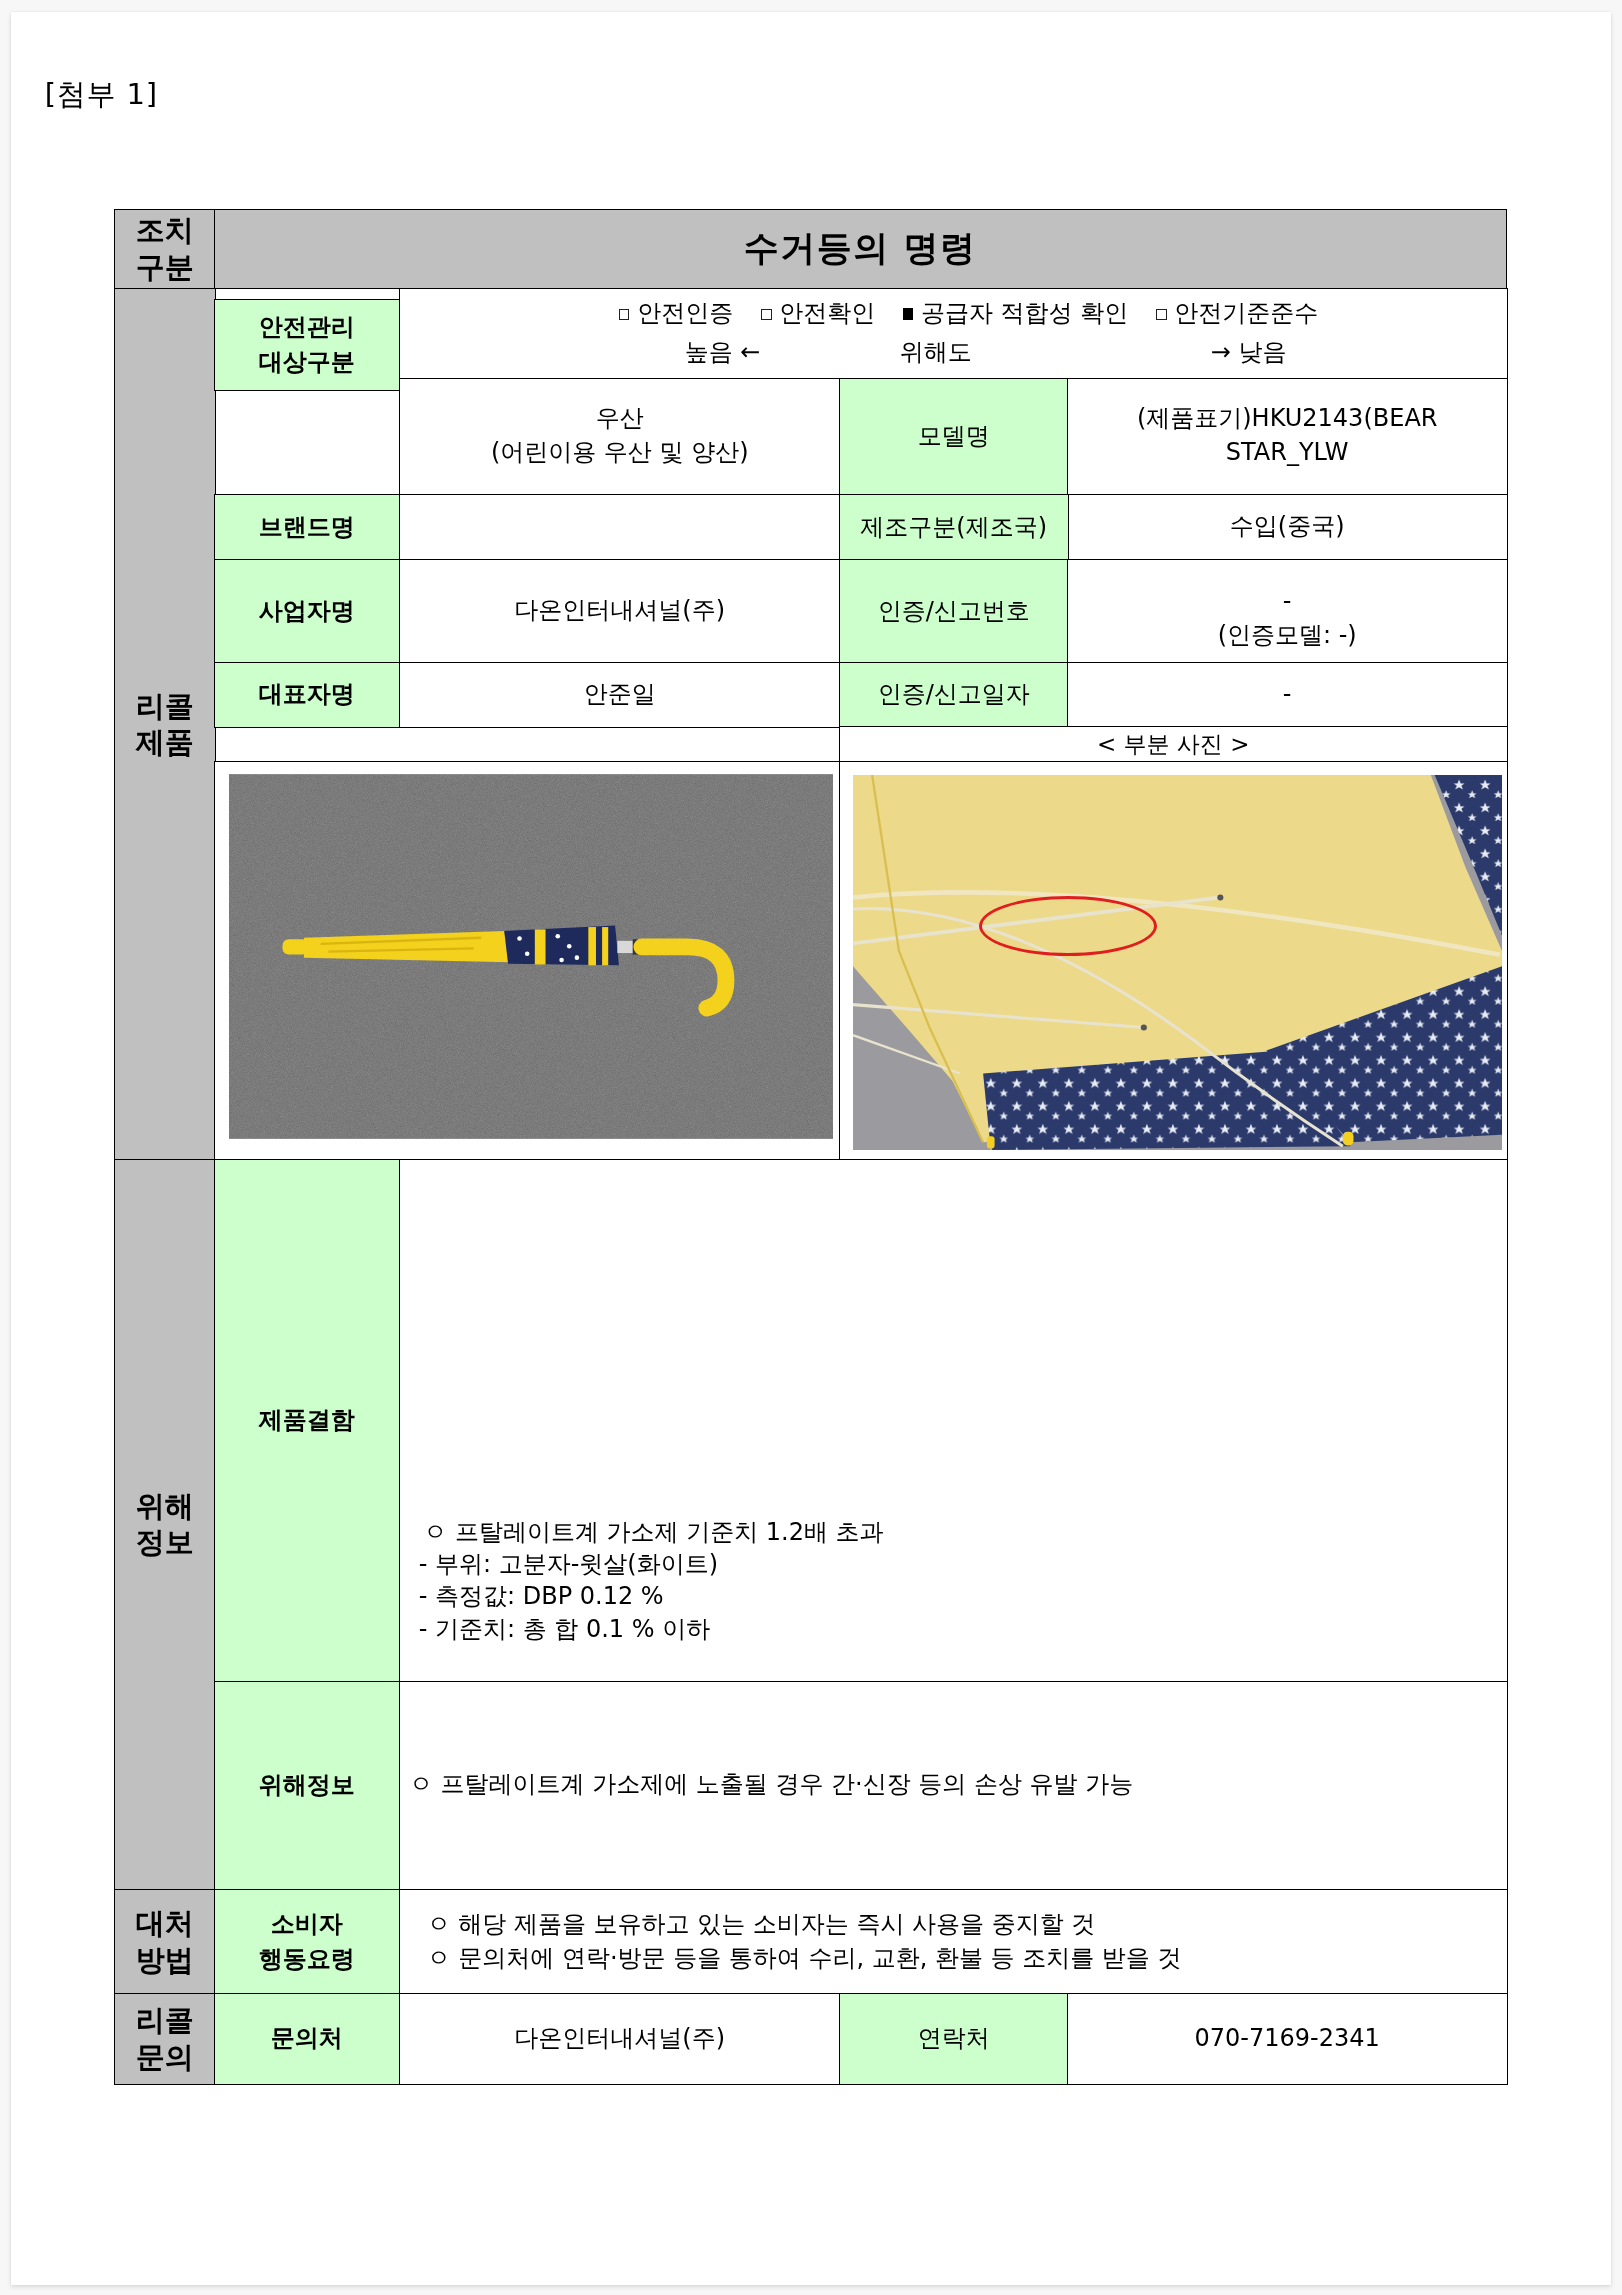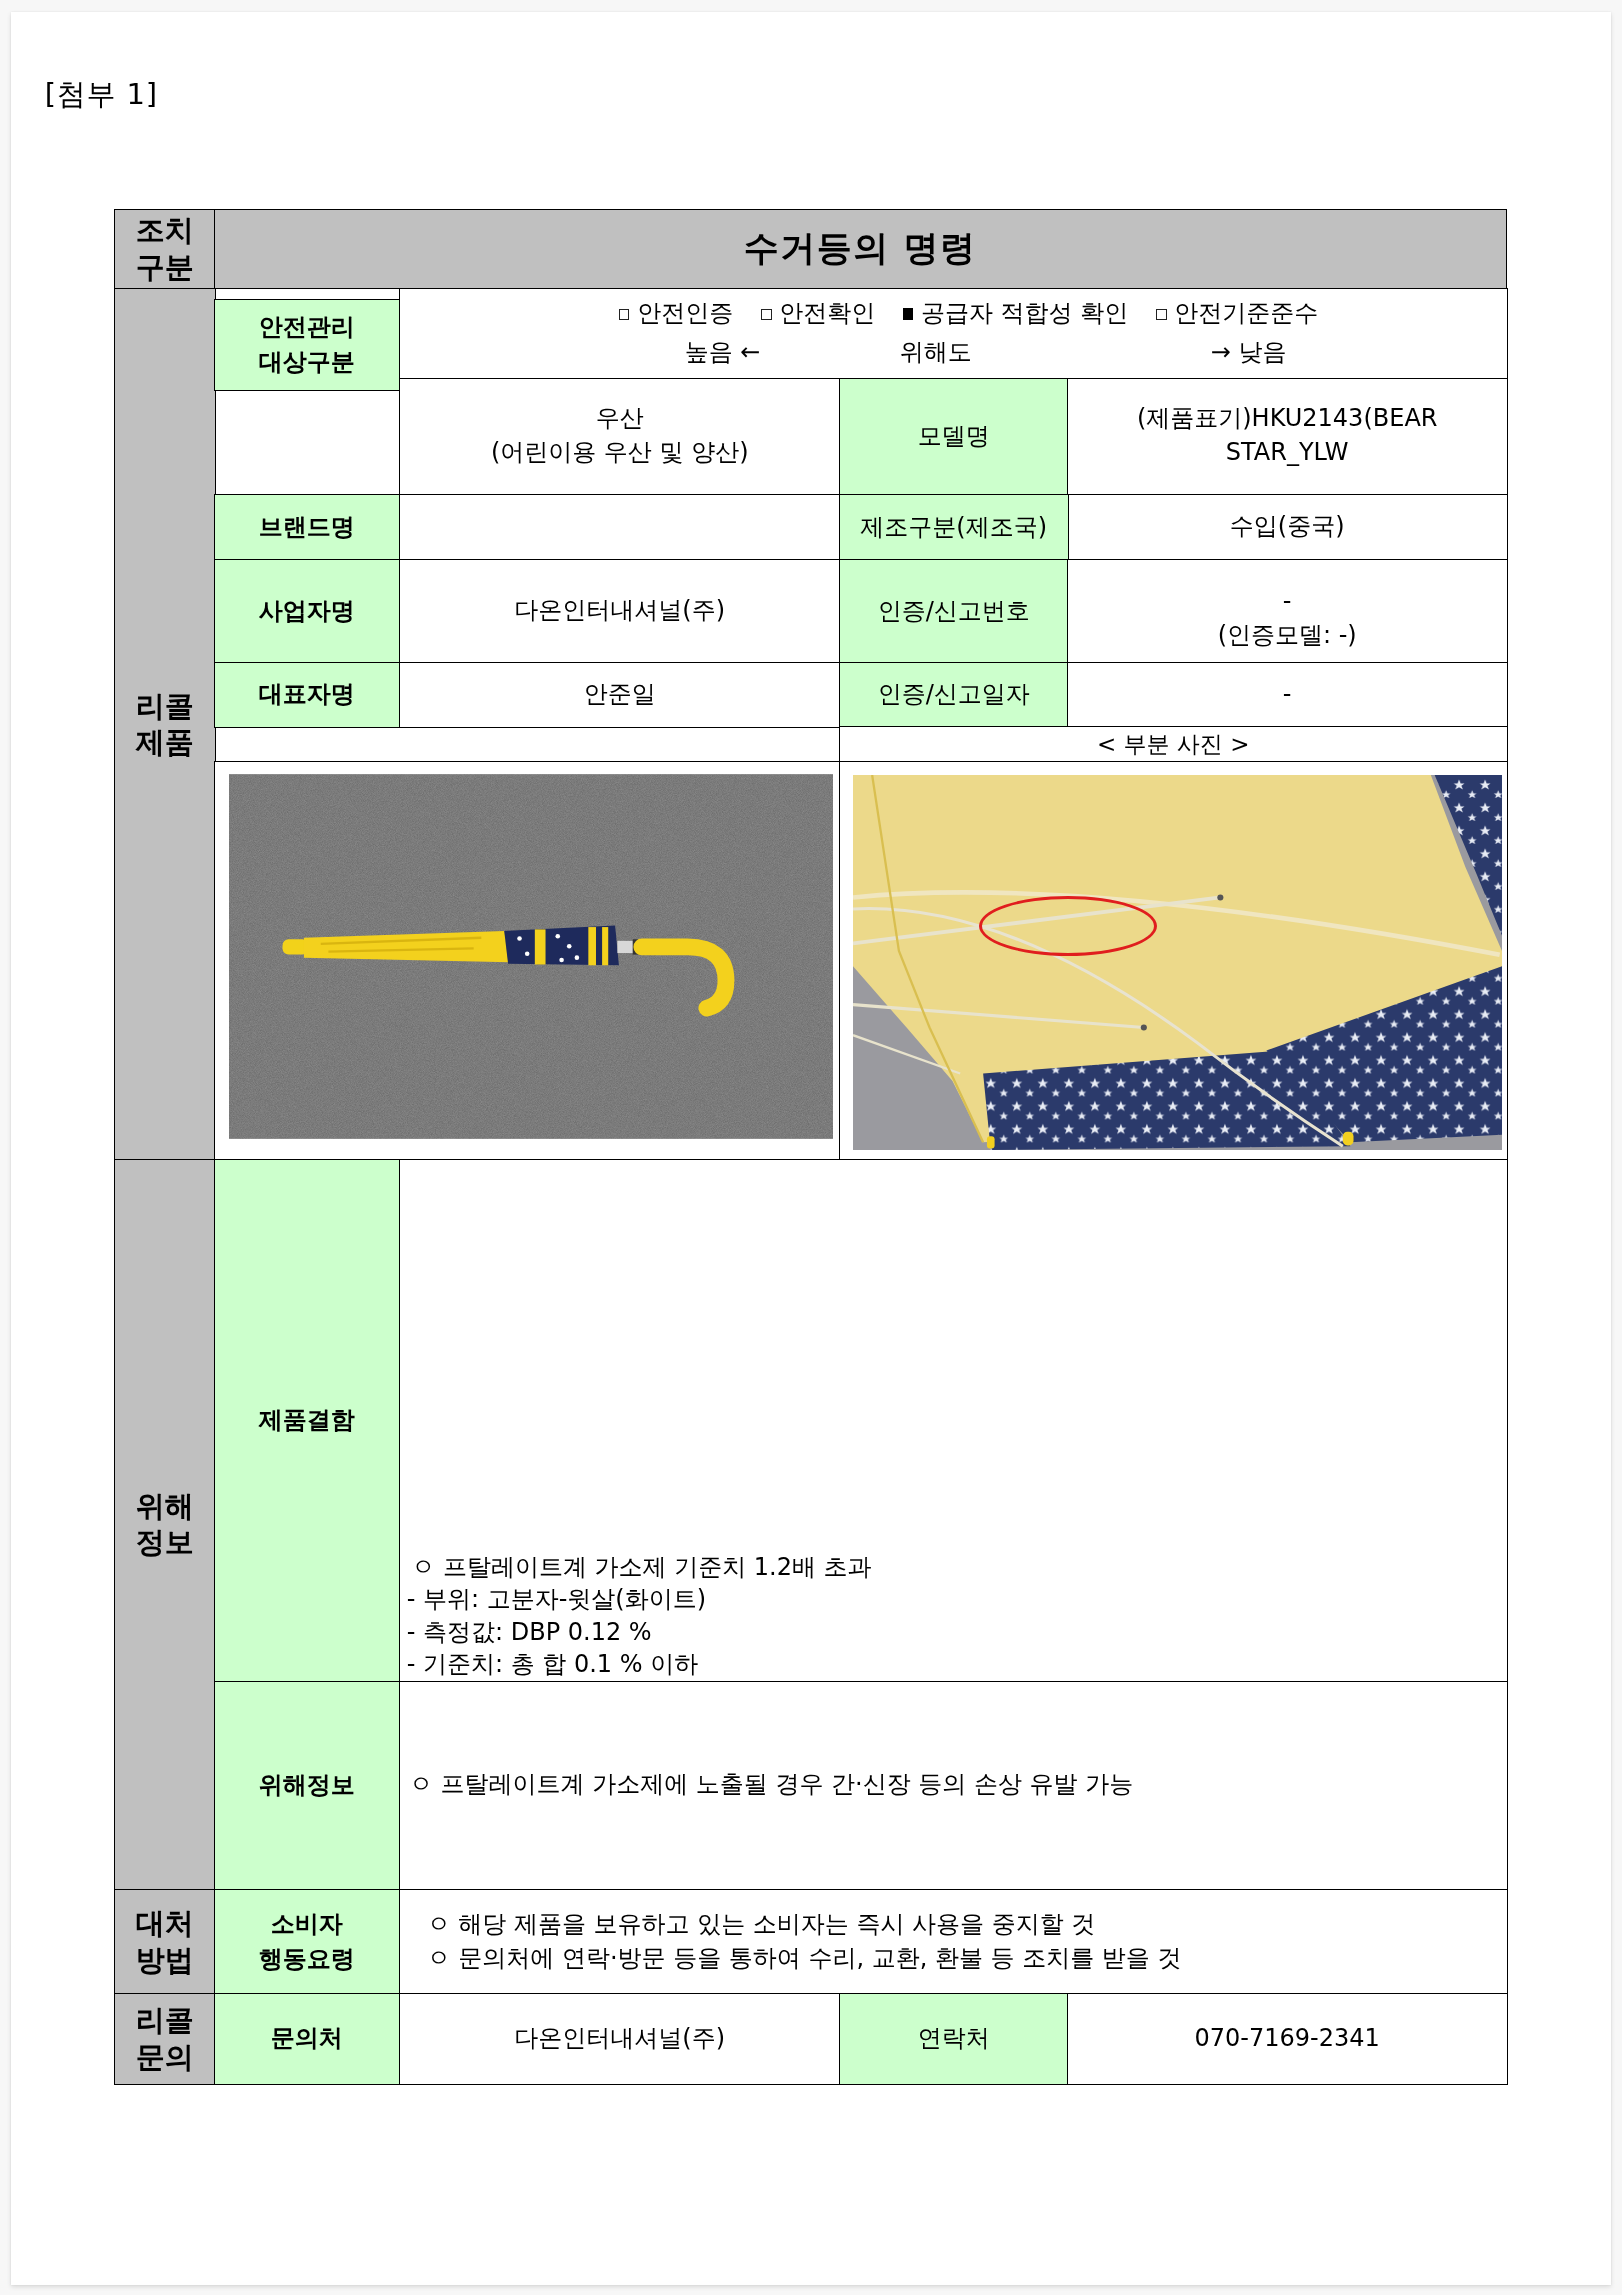--- a/index.html
+++ b/index.html
@@ -248,21 +248,21 @@
     <div class="cell gray" style="left:0;top:950px;width:102px;height:731px;">
       <div class="lines sec-label">
         <span>위해</span>
         <span>정보</span>
       </div>
     </div>
 
     <div class="cell green" style="left:100px;top:950px;width:186px;height:523px;">
       <span class="lbl">제품결함</span>
     </div>
-    <div class="cell white left-text" style="left:285px;top:950px;width:1109px;height:523px;align-items:flex-end;padding-top:356px;padding-left:7px;">
+    <div class="cell white left-text" style="left:285px;top:950px;width:1109px;height:523px;align-items:flex-start;padding-top:356px;padding-left:19px;">
       <div class="lines val" style="line-height:1.35;">
         <span style="padding-left:4.6px;">ㅇ 프탈레이트계 가소제 기준치 1.2배 초과</span>
         <span>- 부위: 고분자-윗살(화이트)</span>
         <span>- 측정값: DBP 0.12 %</span>
         <span>- 기준치: 총 합 0.1 % 이하</span>
       </div>
     </div>
 
     <div class="cell green" style="left:100px;top:1472px;width:186px;height:209px;">
       <span class="lbl">위해정보</span>

